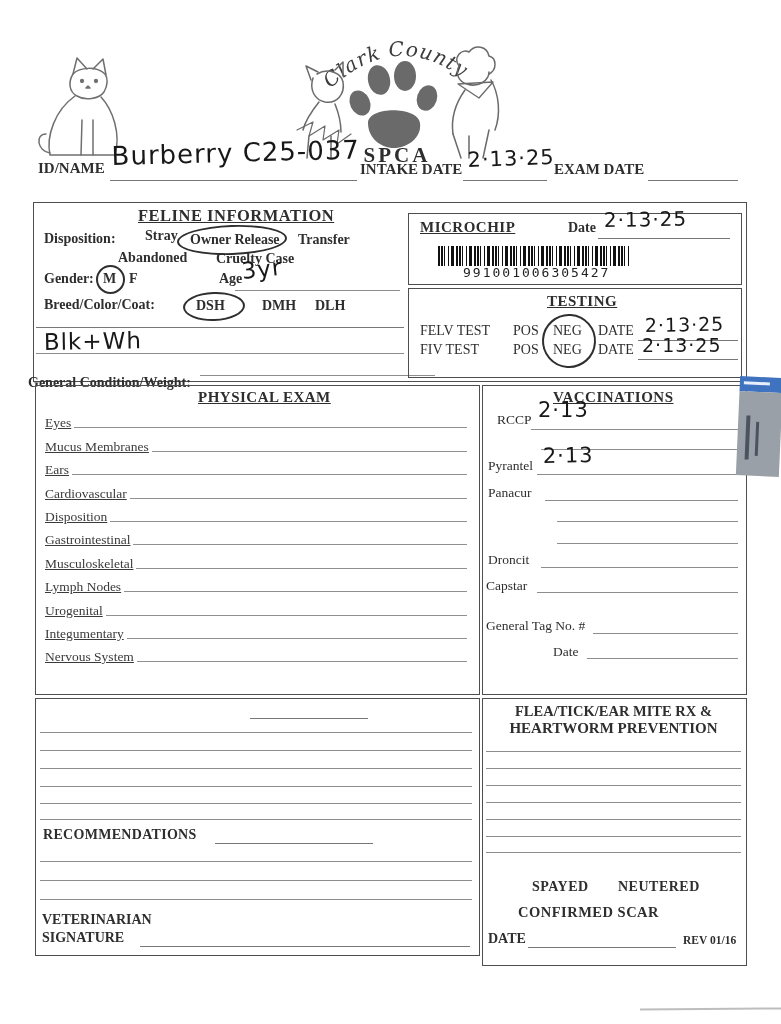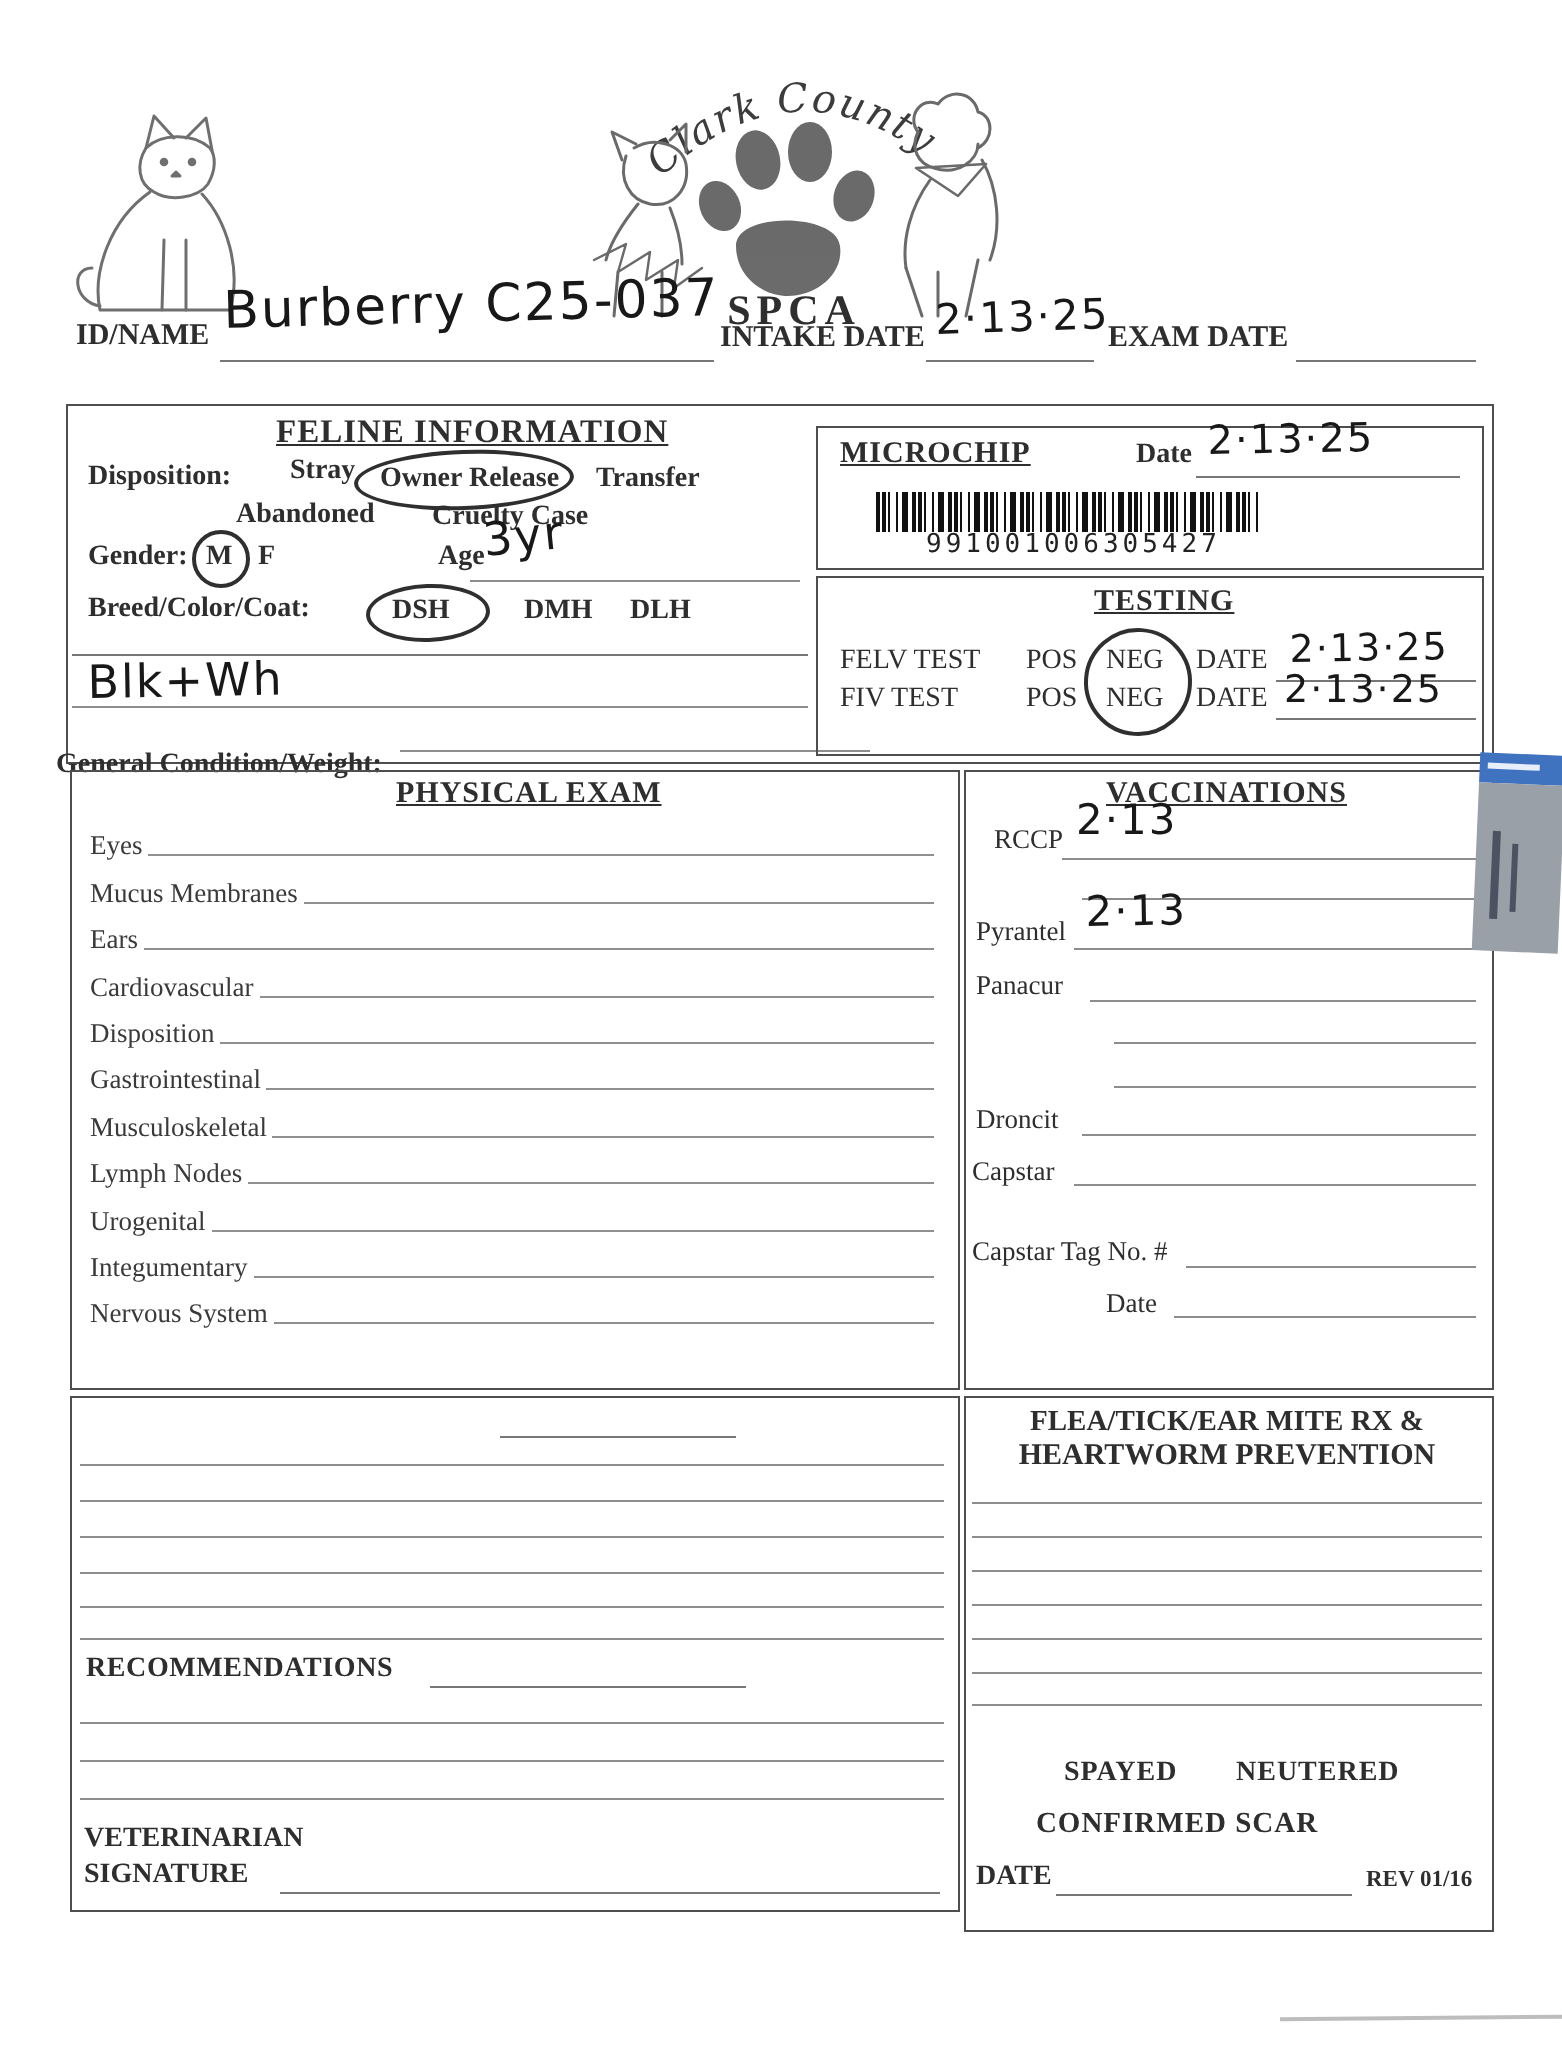--- a/index.html
+++ b/index.html
@@ -11,21 +11,21 @@
   .title{font-weight:bold;text-decoration:underline;letter-spacing:.5px;}
   .hr{position:absolute;border-bottom:1.2px solid #8d8d8d;height:0;}
   .hrd{border-bottom:1.3px solid #777;}
   .box{position:absolute;border:1.6px solid #4e4e4e;background:transparent;}
   .hand{position:absolute;font-family:"DejaVu Sans",sans-serif;color:#181818;
         transform-origin:left bottom;letter-spacing:1px;}
   .circle-mark{position:absolute;border:2px solid #2f2f2f;border-radius:50%;}
   
   .pe-rows{position:absolute;left:45px;top:410px;width:424px;}
   .pe-row{display:flex;align-items:flex-end;height:23.4px;}
-  .pe-label{font-size:13.5px;padding-bottom:2px;color:#3a3a3a;}
+  .pe-label{font-size:13.5px;padding-bottom:2px;color:#3a3a3a;text-decoration:underline;}
   .pe-fill{flex:1;margin:0 2px 5px 3px;border-bottom:1.2px solid #909090;}
   
   .barcode{position:absolute;left:438px;top:246px;width:192px;height:20px;
     background:repeating-linear-gradient(90deg,#111 0 2px,#fff 2px 3px,#111 3px 5px,#fff 5px 6px,#111 6px 7px,#fff 7px 10px,#111 10px 11px,#fff 11px 13px,#111 13px 16px,#fff 16px 18px);}
   .chipnum{position:absolute;font-family:"DejaVu Sans Mono",monospace;font-size:13px;letter-spacing:2px;color:#222;}
   
   .sticker{position:absolute;left:738px;top:377px;width:43px;height:99px;transform:rotate(2.5deg);}
   .sticker .top{position:absolute;left:0;top:0;width:100%;height:15px;background:#3f72bf;}
   .sticker .top:after{content:"";position:absolute;left:4px;top:5px;width:26px;height:3px;background:#e8eefb;}
   .sticker .body{position:absolute;left:0;top:15px;width:100%;height:84px;background:#99a0a8;}
@@ -214,21 +214,21 @@
   <span class="hand" style="left:543px;top:444px;font-size:21px;transform:rotate(-1deg);">2·13</span>
   <div class="hr" style="left:537px;top:474px;width:201px;"></div>
   <span class="abs t13" style="left:488px;top:485px;">Panacur</span>
   <div class="hr" style="left:545px;top:500px;width:193px;"></div>
   <div class="hr" style="left:557px;top:521px;width:181px;"></div>
   <div class="hr" style="left:557px;top:543px;width:181px;"></div>
   <span class="abs t13" style="left:488px;top:552px;">Droncit</span>
   <div class="hr" style="left:541px;top:567px;width:197px;"></div>
   <span class="abs t13" style="left:486px;top:578px;">Capstar</span>
   <div class="hr" style="left:537px;top:592px;width:201px;"></div>
-  <span class="abs t13" style="left:486px;top:618px;">Capstar Tag No. #</span>
+  <span class="abs t13" style="left:486px;top:618px;">General Tag No. #</span>
   <div class="hr" style="left:593px;top:633px;width:145px;"></div>
   <span class="abs t13" style="left:553px;top:644px;">Date</span>
   <div class="hr" style="left:587px;top:658px;width:151px;"></div>
 
   <div class="box" style="left:35px;top:698px;width:443px;height:256px;"></div>
   <div class="hr hrd" style="left:250px;top:718px;width:118px;"></div>
   <div class="hr" style="left:40px;top:732px;width:432px;"></div>
   <div class="hr" style="left:40px;top:750px;width:432px;"></div>
   <div class="hr" style="left:40px;top:768px;width:432px;"></div>
   <div class="hr" style="left:40px;top:786px;width:432px;"></div>

